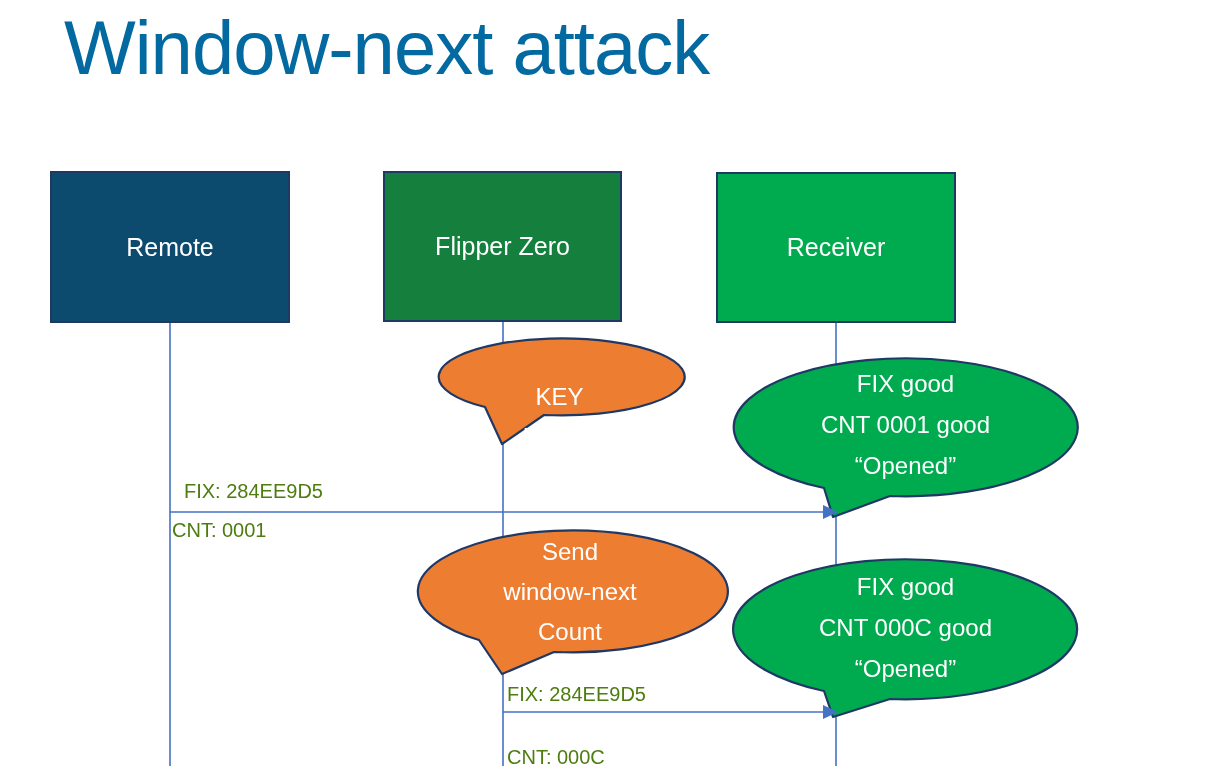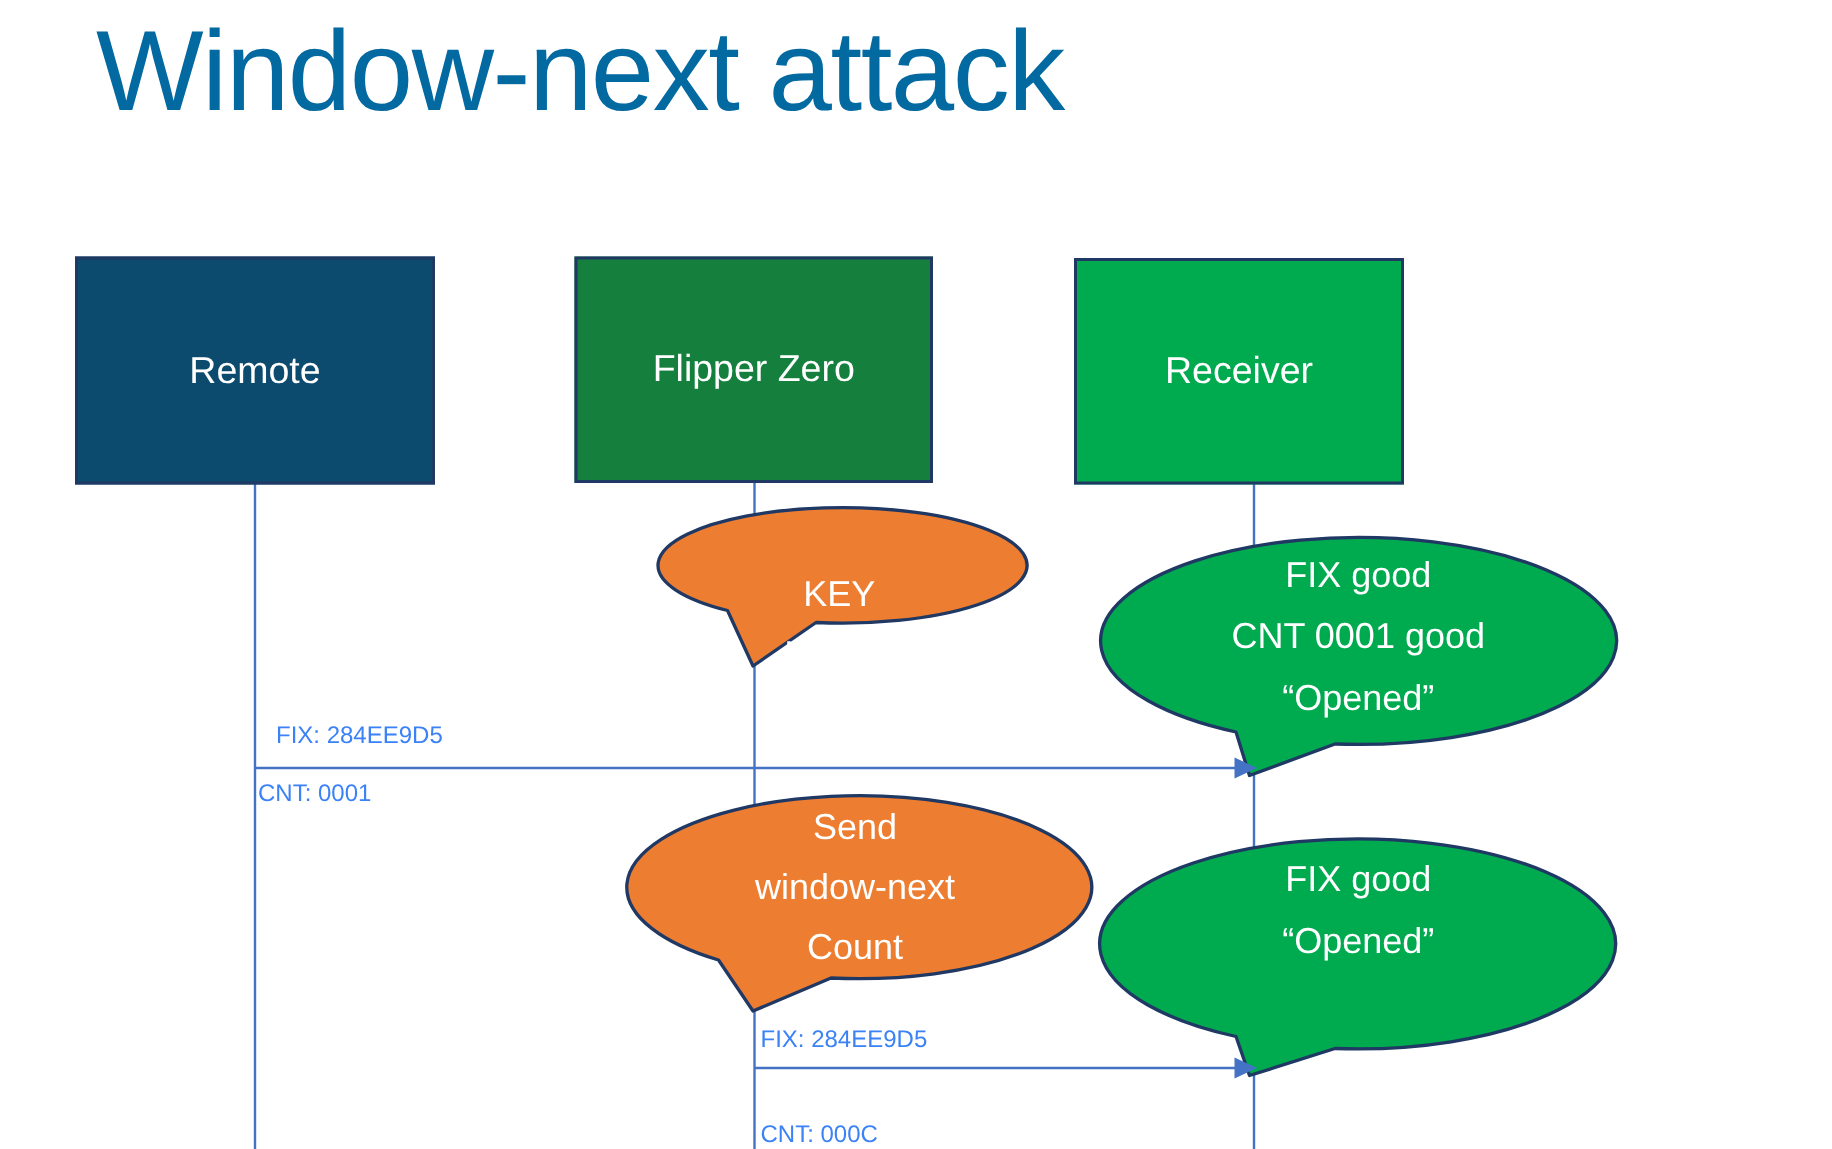--- a/index.html
+++ b/index.html
@@ -27,37 +27,37 @@
     position:absolute;
     z-index:2;
     display:flex;align-items:center;justify-content:center;
     border:2.5px solid #1F3864;
     box-sizing:border-box;
     color:#FFFFFF;
     font-size:25px;
   }
   .actor-remote{left:50px;top:171px;width:240px;height:152px;background:#0c4a6e;}
   .actor-flipper{left:383px;top:171px;width:239px;height:151px;background:#15803d;}
-  .actor-receiver{left:716px;top:172px;width:220px;height:151px;background:#00AB50;}
+  .actor-receiver{left:716px;top:172px;width:240px;height:151px;background:#00AB50;}
   .bubble-text{
     position:absolute;
     z-index:3;
     color:#FFFFFF;
     text-align:center;
     font-size:24px;
   }
   .bubble-text-1{left:437px;top:341px;width:245px;line-height:40px;margin-top:36px;}
   .bubble-text-2{left:733px;top:363px;width:345px;line-height:41px;}
   .bubble-text-3{left:415px;top:532px;width:310px;line-height:40px;}
   .bubble-text-4{left:733px;top:566px;width:345px;line-height:41px;}
   .msg-label{
     position:absolute;
     z-index:3;
-    color:#3b82f6;
-    font-size:16px;
+    color:#4d7c0f;
+    font-size:20px;
     line-height:28px;
     white-space:nowrap;
   }
   .msg1-above{left:184px;top:477px;}
   .msg1-below{left:172px;top:516px;}
   .msg2-above{left:507px;top:680px;}
   .msg2-below{left:507px;top:743px;}
 </style>
 </head>
 <body>
@@ -103,20 +103,21 @@
     <div>CNT 0001 good</div>
     <div>“Opened”</div>
   </div>
   <div class="bubble-text bubble-text-3">
     <div>Send</div>
     <div>window-next</div>
     <div>Count</div>
   </div>
   <div class="bubble-text bubble-text-4">
     <div>FIX good</div>
+    <div>CNT 000C good</div>
     <div>“Opened”</div>
   </div>
 
   <div class="msg-label msg1-above">FIX: 284EE9D5</div>
   <div class="msg-label msg1-below">CNT: 0001</div>
   <div class="msg-label msg2-above">FIX: 284EE9D5</div>
   <div class="msg-label msg2-below">CNT: 000C</div>
 
 </div>
 

